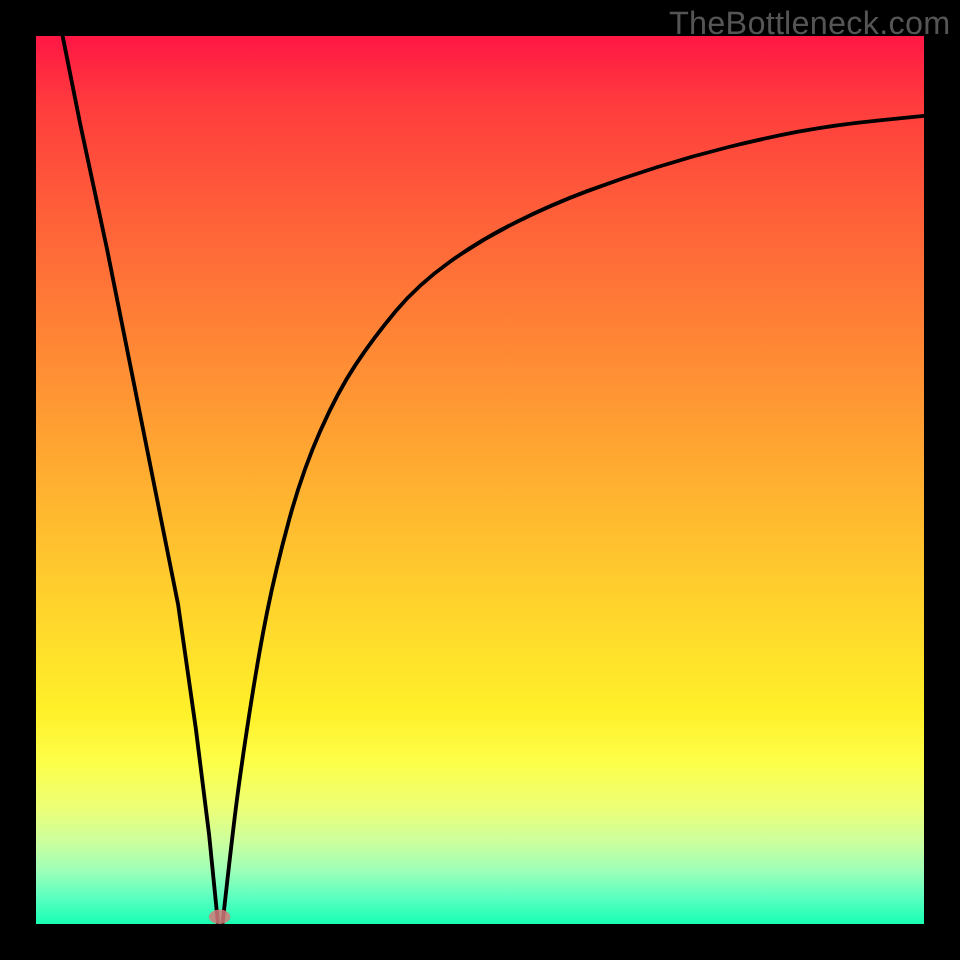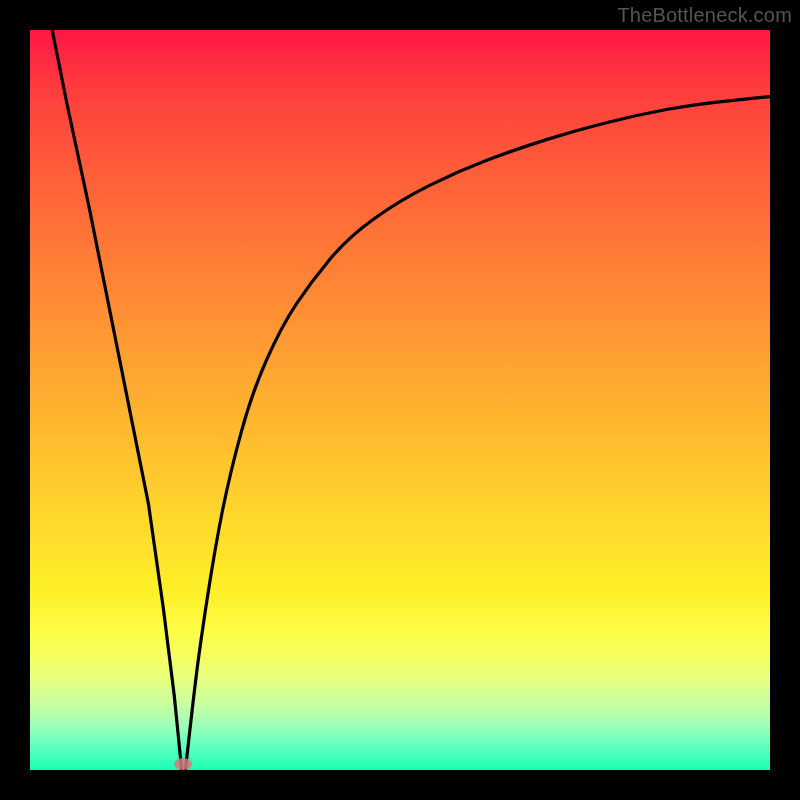--- a/index.html
+++ b/index.html
@@ -55,21 +55,21 @@
     border-radius: 50% / 50%;
     background: #d67a7a;
     opacity: 0.85;
     transform: translate(-50%, -50%);
   }
   .watermark {
     position: absolute;
     top: 4px;
     right: 8px;
     color: #555;
-    font-size: 20px;
+    font-size: 27px;
     font-weight: 500;
     letter-spacing: 0.2px;
     user-select: none;
   }
 </style>
 </head>
 <body>
 
 <div class="frame">
 

